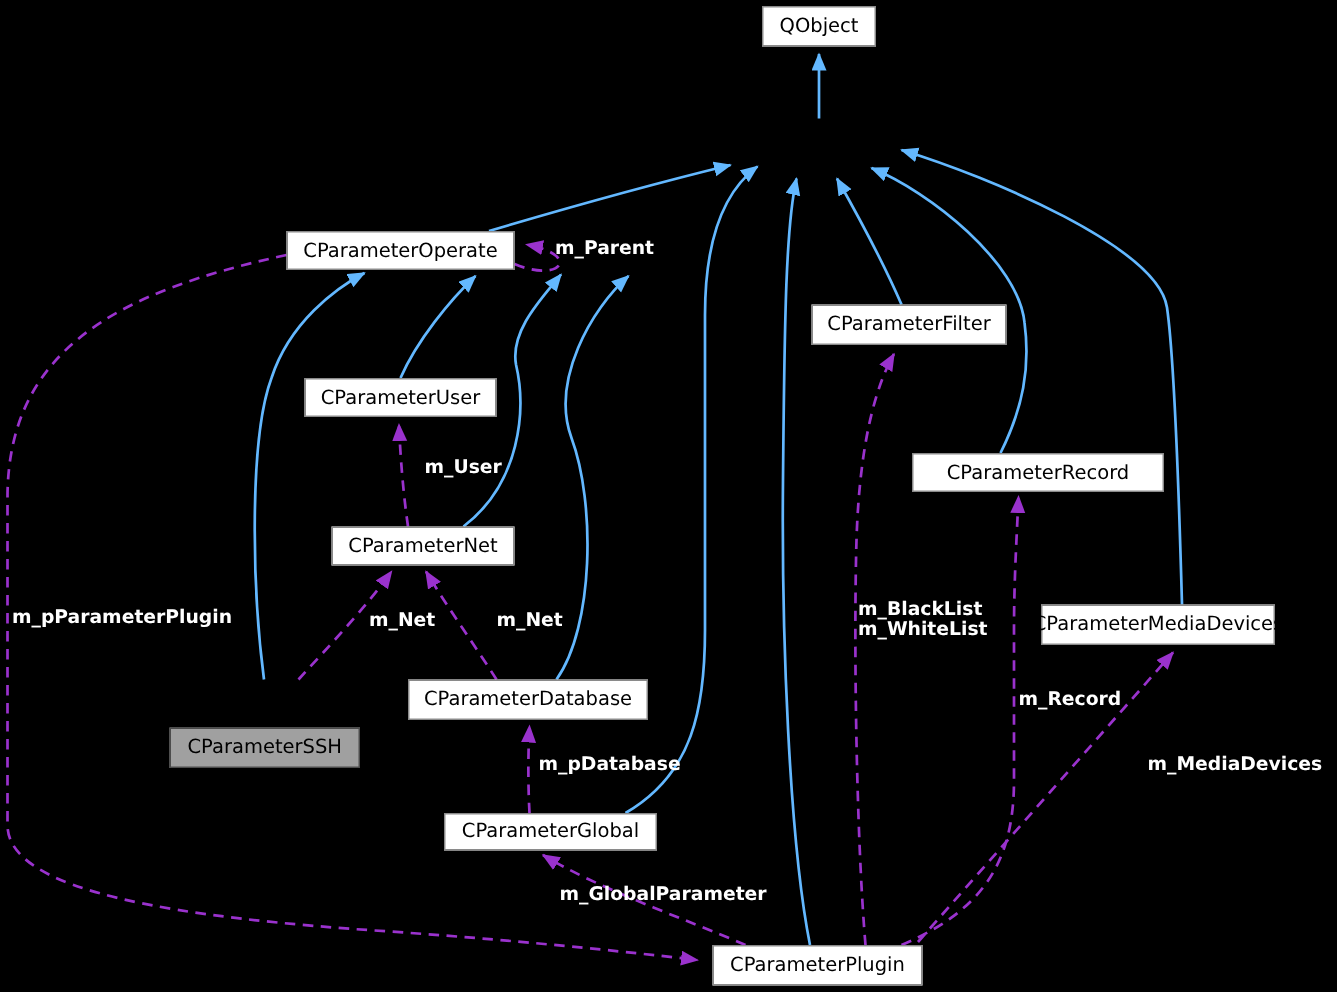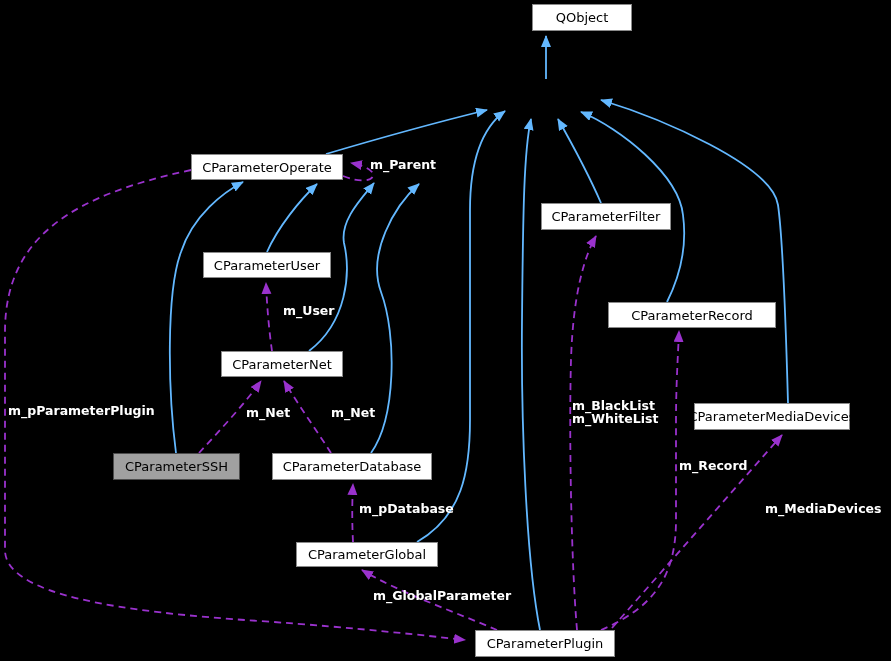--- a/index.html
+++ b/index.html
@@ -18,20 +18,21 @@
     border:1.4px solid #8a8a8a;
     color:#000;
     font-size:13px;
     box-sizing:border-box;
     cursor:pointer;
     white-space:nowrap;
   }
   .class-node.highlight{
     background:#a0a0a0;
     border-color:#4c4c4c;
+    margin-top:32px;
   }
   .edge-label{
     position:absolute;
     color:#ffffff;
     font-size:12.5px;
     font-weight:bold;
     white-space:pre;
     line-height:13px;
   }
 </style>
@@ -65,21 +66,21 @@
         <path d="M199,453 C219,431 243,406 261,381" fill="none" stroke="#9a32cd" stroke-width="1.8" stroke-dasharray="7,5" marker-end="url(#arrow-purple)"></path>
         <path d="M331,453 C317,431 299,406 284,381" fill="none" stroke="#9a32cd" stroke-width="1.8" stroke-dasharray="7,5" marker-end="url(#arrow-purple)"></path>
         <path d="M353,542 C352,524 352,502 353,484" fill="none" stroke="#9a32cd" stroke-width="1.8" stroke-dasharray="7,5" marker-end="url(#arrow-purple)"></path>
         <path d="M497,630 C455,612 398,592 362,570" fill="none" stroke="#9a32cd" stroke-width="1.8" stroke-dasharray="7,5" marker-end="url(#arrow-purple)"></path>
         <path d="M191,170 C75,195 6,235 5,330 L5,550 C5,595 120,612 260,621 C360,628 430,636 465,640" fill="none" stroke="#9a32cd" stroke-width="1.8" stroke-dasharray="7,5" marker-end="url(#arrow-purple)"></path>
         <path d="M577,630 C571,560 569,430 571,360 C573,295 584,257 596,236" fill="none" stroke="#9a32cd" stroke-width="1.8" stroke-dasharray="7,5" marker-end="url(#arrow-purple)"></path>
         <path d="M601,630 C655,607 676,575 676,520 L676,420 C676,385 678,355 679,331" fill="none" stroke="#9a32cd" stroke-width="1.8" stroke-dasharray="7,5" marker-end="url(#arrow-purple)"></path>
         <path d="M612,628 L782,435" fill="none" stroke="#9a32cd" stroke-width="1.8" stroke-dasharray="7,5" marker-end="url(#arrow-purple)"></path>
       </g>
   </svg>
-<div class="class-node" style="left: 532px; top: 4px; width: 100px; height: 27px;">
+<div class="class-node" style="left: 508px; top: 4px; width: 76px; height: 27px;">
       <span>QObject</span>
     </div>
     <div class="class-node" style="left: 191px; top: 154px; width: 152px; height: 26px;">
       <span>CParameterOperate</span>
     </div>
     <div class="class-node" style="left: 541px; top: 203px; width: 130px; height: 27px;">
       <span>CParameterFilter</span>
     </div>
     <div class="class-node" style="left: 203px; top: 252px; width: 128px; height: 26px;">
       <span>CParameterUser</span>

